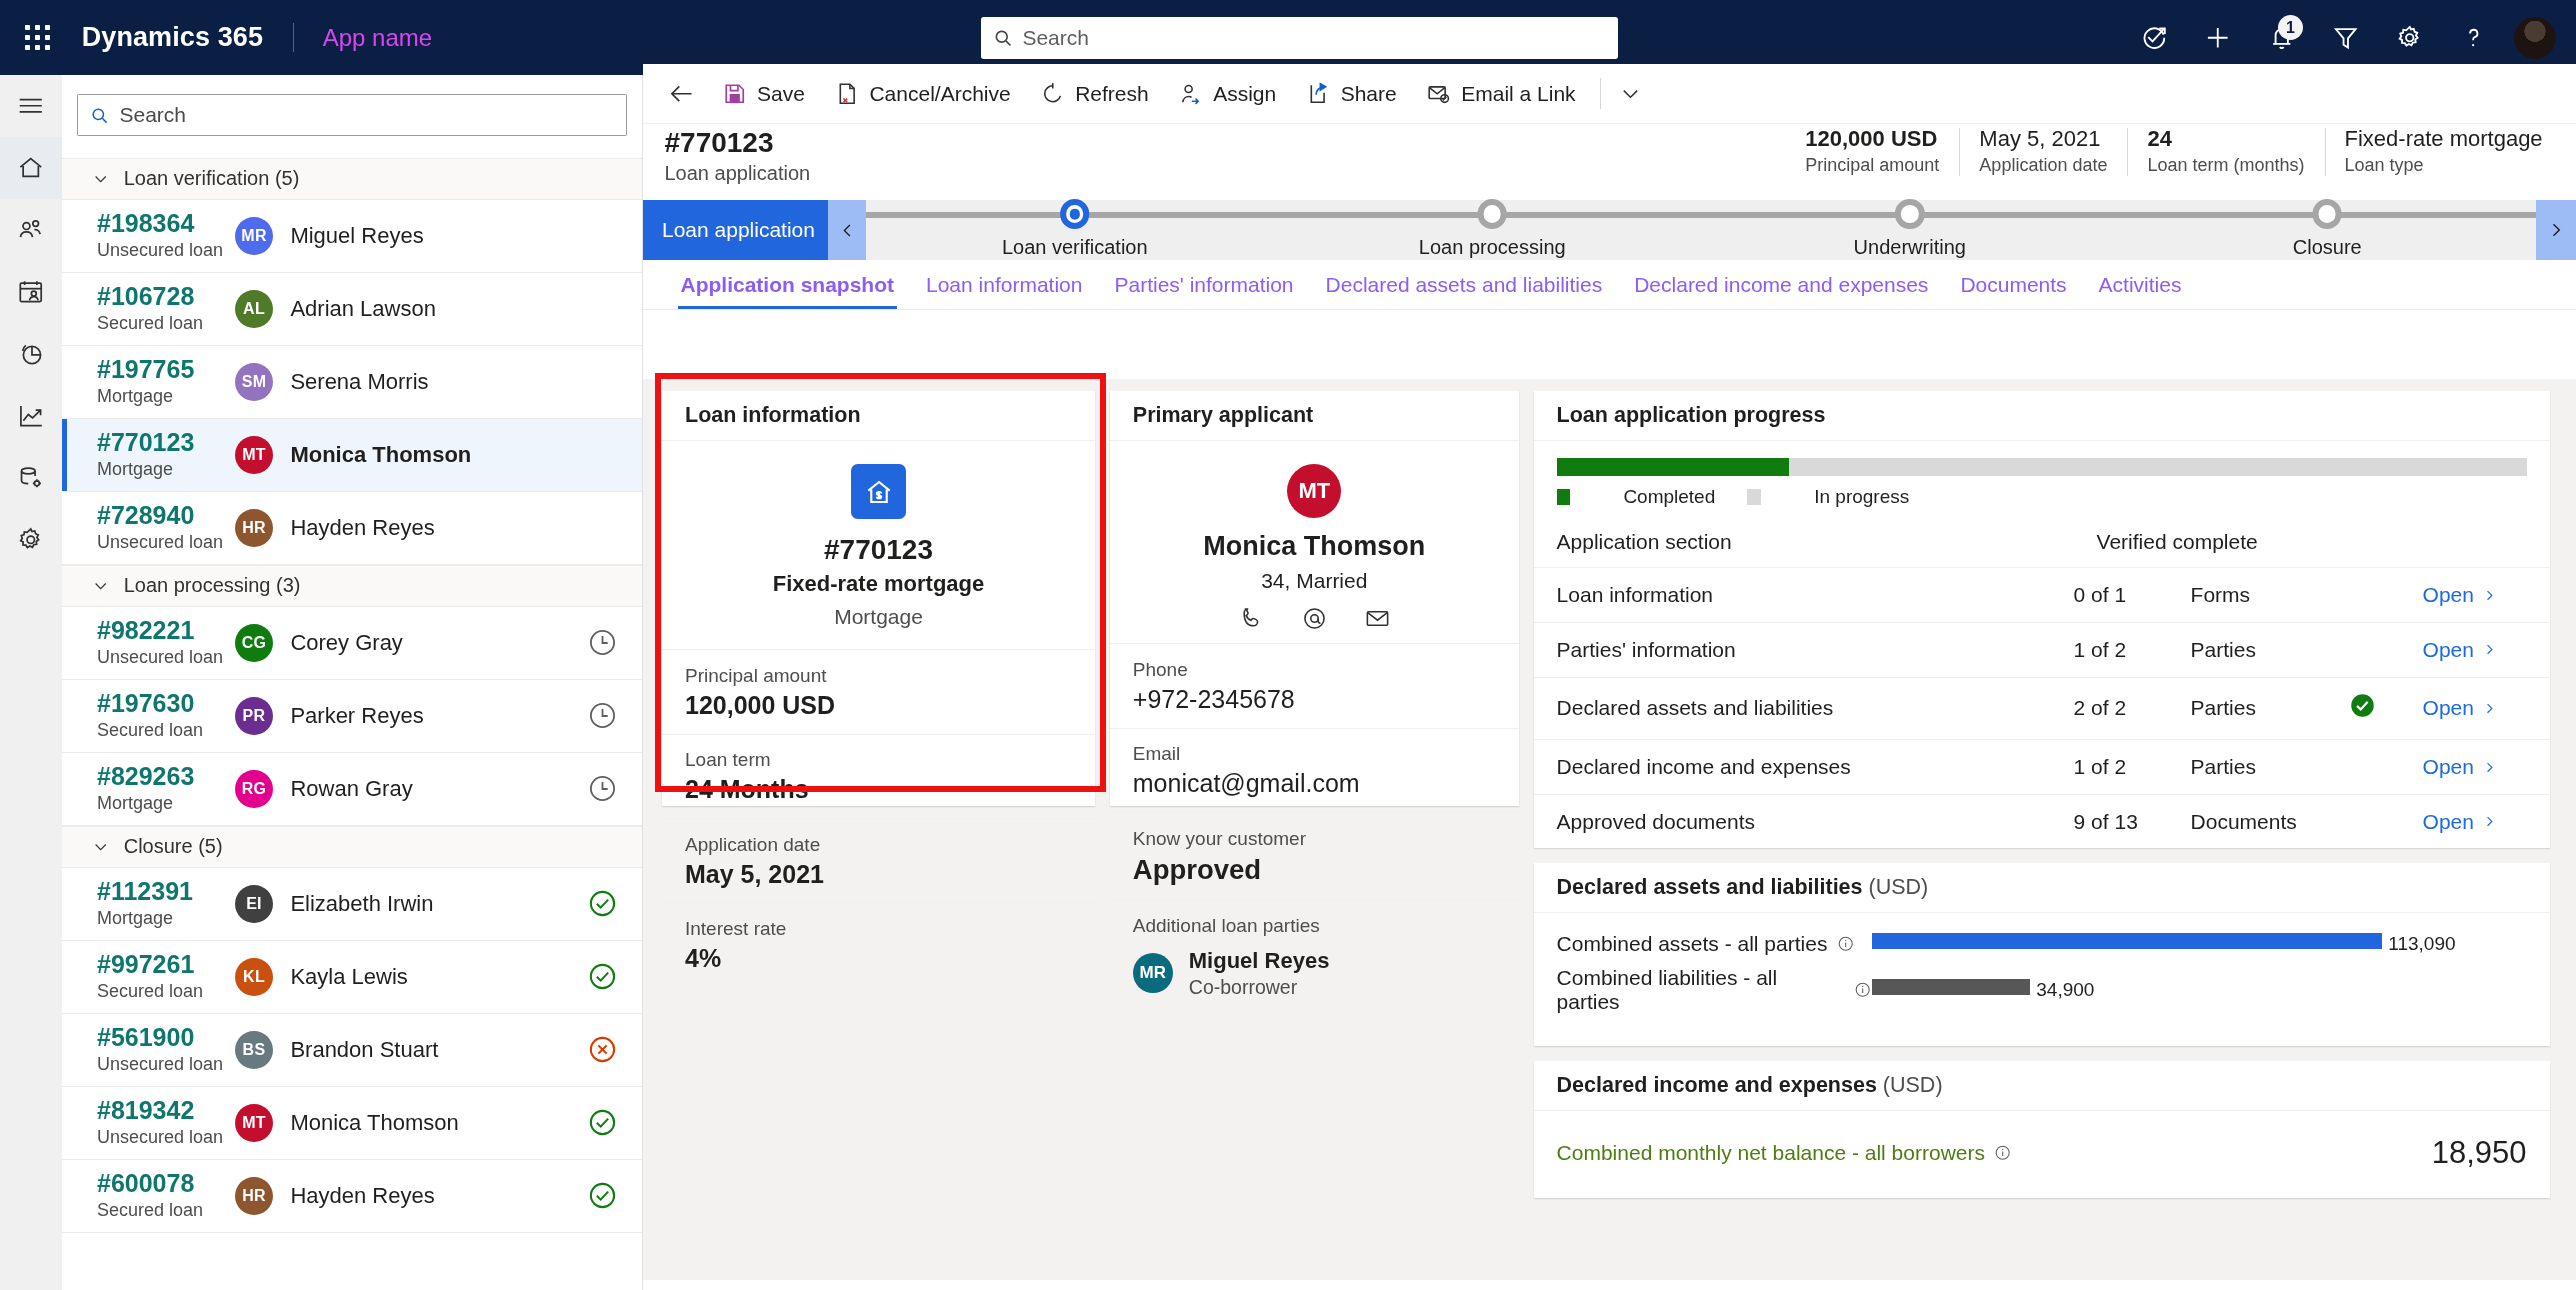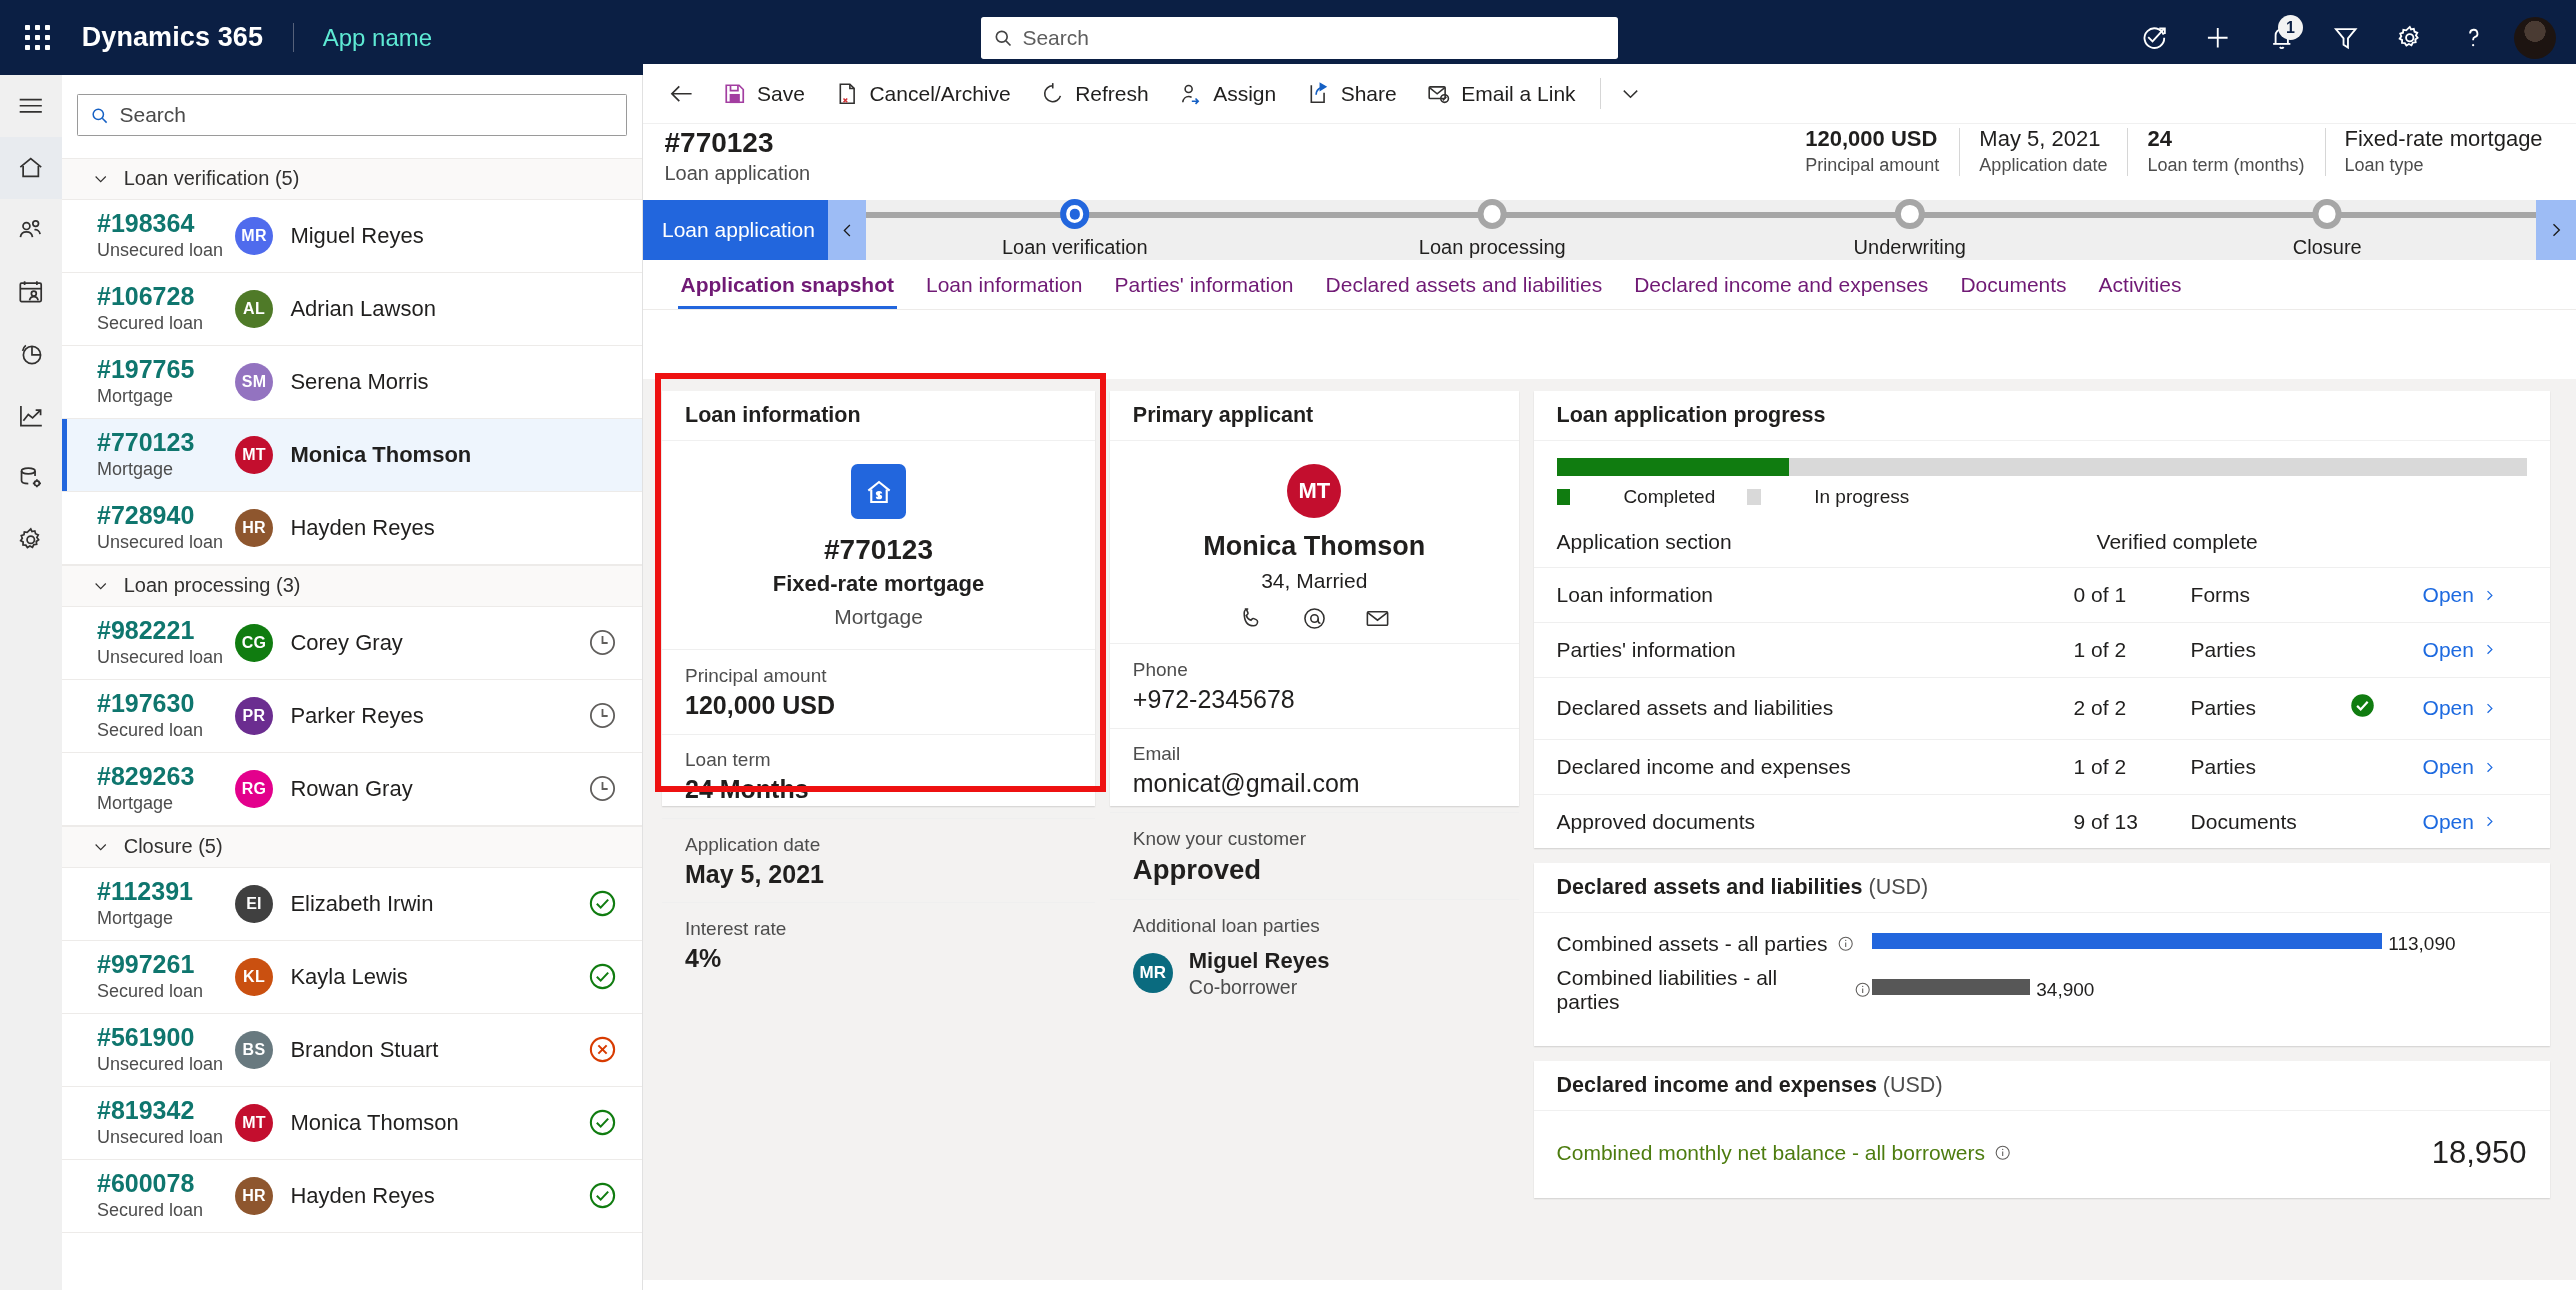--- a/index.html
+++ b/index.html
@@ -19,21 +19,21 @@
     width: 75px; height: 75px; display: flex; align-items: center; justify-content: center;
     cursor: pointer;
   }
   .waffle-grid { display: grid; grid-template-columns: repeat(3,5.4px); grid-gap: 4.7px; }
   .waffle-grid i { width: 5.4px; height: 5.4px; background: #fff; border-radius: 0.7px; display:block; }
   .brand {
     color: #fff; font-size: 27px; font-weight: 600; letter-spacing: 0.1px;
     margin-left: 6.7px;
   }
   .brand-sep { width:0.7px; height:29.5px; background:#56617a; margin:0 29.5px; }
-  .appname { color:#5eead4; font-size: 24px; font-weight: 400; }
+  .appname { color:#d946ef; font-size: 24px; font-weight: 400; }
 
   .global-search {
     position:absolute; left:981px; top:17px; width:637px; height:42px;
     background:#fff; border-radius:2.7px; display:flex; align-items:center; padding:0 12px;
   }
   .global-search svg { width:20px;height:20px; flex:none; }
   .global-search span { color:#5e5e5e; font-size:21px; margin-left:9.4px; }
 
   .topright { position:absolute; right:10.7px; top:0; height:75px; display:flex; align-items:center; }
   .tr-btn { width:64px; height:75px; display:flex; align-items:center; justify-content:center; position:relative; cursor:pointer; }
@@ -152,21 +152,21 @@
   .bpf-stage.cur .bpf-dot { border-color:#2266dd; position:relative; }
   .bpf-stage.cur .bpf-dot::after {
     content:''; position:absolute; left:50%; top:50%; transform:translate(-50%,-50%);
     width:10.7px;height:10.7px;border-radius:50%;background:#2266dd;
   }
   .bpf-lbl { font-size:20px; color:#201f1e; margin-top:6.7px; white-space:nowrap; }
 
   
   .tabs { height:50px; display:flex; align-items:stretch; padding-left:21.5px; border-bottom:0.7px solid #edebe9; }
   .tab { display:flex; align-items:center; padding:0 16px; position:relative; cursor:pointer; }
-  .tab span { font-size:21px; color:#701a75; }
+  .tab span { font-size:21px; color:#8b5cf6; }
   .tab.active span { font-weight:700; }
   .tab.active::after {
     content:''; position:absolute; left:13.4px; right:13.4px; bottom:0; height:3.4px; background:#2266dd;
   }
 
   
   .content { position:absolute; left:0; top:315px; right:0; bottom:0; background:#f3f2f1; padding:12px 19px; }
   .cards { display:flex; gap:14.8px; align-items:flex-start; }
   .card { background:#fff; box-shadow:0 0.7px 1.3px rgba(0,0,0,.14); }
   .card-head { height:50px; display:flex; align-items:center; padding:0 23px; border-bottom:0.7px solid #f0f0f0; }

